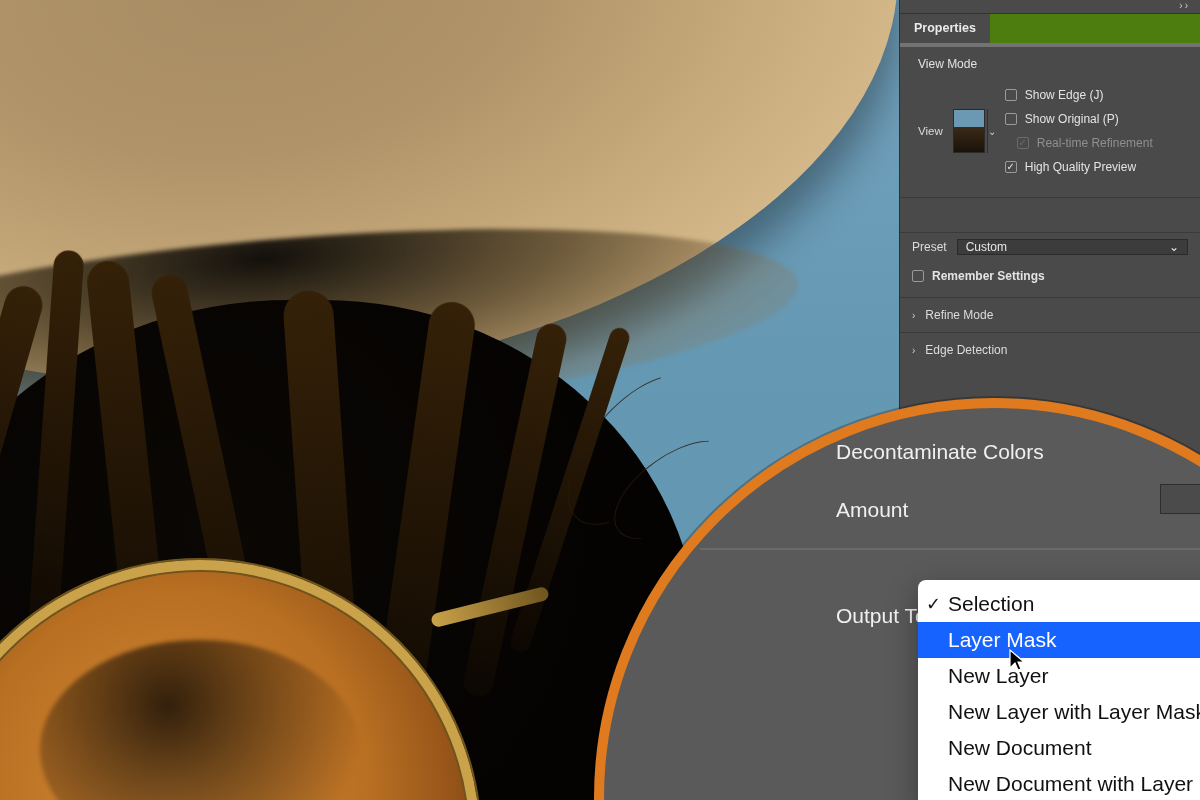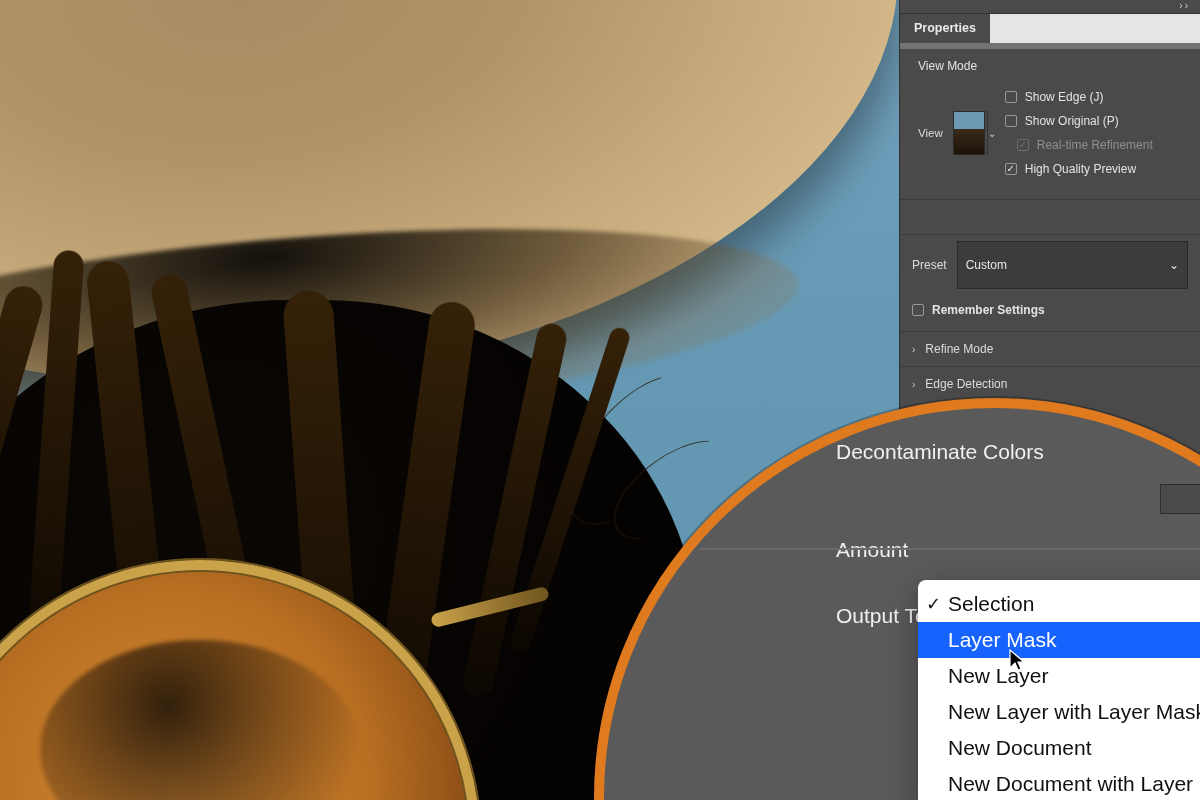--- a/index.html
+++ b/index.html
@@ -24,50 +24,50 @@
   .w2 { top: 420px; left: 640px; width: 70px; height: 140px; transform: rotate(55deg); border-right-color: transparent; border-top-color: transparent; }
   .glasses-frame { position: absolute; top: 560px; left: -80px; width: 560px; height: 560px; border-radius: 50%; border: 10px solid #caa24a; box-shadow: 0 0 0 2px #6e541e, inset 0 0 0 2px #6e541e; background: radial-gradient(circle at 45% 40%, #d58a36 0%, #b86f22 45%, #7a3f11 78%, #3b1a04 100%); }
   .lens-reflect { position: absolute; top: 640px; left: 40px; width: 320px; height: 220px; border-radius: 50%; background: radial-gradient(circle at 40% 30%, rgba(0,0,0,.75) 0%, rgba(0,0,0,.25) 55%, transparent 80%); filter: blur(2px); }
   .bridge { position: absolute; top: 600px; left: 430px; width: 120px; height: 14px; background: linear-gradient(90deg,#caa24a,#6e541e); border-radius: 8px; transform: rotate(-14deg); }
 
   
   .panel { position: absolute; right: 0; top: 0; width: 301px; height: 800px; background: #4a4a4a; color: #dcdcdc; font-size: 12px; border-left: 1px solid #2f2f2f; }
   .panel .expand-bar { height: 14px; text-align: right; padding-right: 10px; color: #c9c9c9; font-size: 10px; letter-spacing: 2px; border-bottom: 1px solid #333; }
   .tab { display: inline-block; padding: 7px 14px 6px; background: #4a4a4a; border-bottom: 2px solid #4a4a4a; font-size: 12.5px; color: #eaeaea; position: relative; }
   .tab.active { border-bottom: 2px solid #4a4a4a; font-weight: 600; }
-  .tab-row { background: #e5e5e5; border-bottom: 6px solid #737373; }
+  .tab-row { background: #4d7c0f; border-bottom: 4px solid #737373; }
   .section { padding: 10px 12px 6px; }
   .section-label { color: #e2e2e2; font-size: 12px; margin-bottom: 10px; padding-left: 6px; }
   .viewrow { display: flex; align-items: center; gap: 10px; padding: 2px 6px 12px; }
   .viewrow .vl { font-size: 11.5px; color: #dcdcdc; }
   .thumb-wrap { position: relative; width: 32px; height: 44px; border: 1px solid #2a2a2a; background: linear-gradient(180deg,#6b99b3 0%,#6b99b3 40%,#3a2a18 41%,#1a1208 100%); }
   .thumb-caret { position: absolute; right: -12px; top: 50%; transform: translateY(-50%); width: 10px; height: 44px; display: flex; align-items: center; justify-content: center; color: #cfcfcf; font-size: 10px; border-left: 1px solid #2f2f2f; background: #4a4a4a; }
   .chk-line { display: flex; align-items: center; gap: 8px; padding: 5px 0 5px 0; font-size: 12px; color: #e3e3e3; }
   .chk-line.dis { color: #8f8f8f; padding-left: 12px; }
   .chk { width: 12px; height: 12px; border: 1px solid #9a9a9a; border-radius: 2px; display: inline-flex; align-items: center; justify-content: center; font-size: 10px; color: #e8e8e8; background: #4a4a4a; }
   .chk.dis { border-color: #6b6b6b; color: #6b6b6b; }
   .chk.on::after { content: "✓"; line-height: 1; }
   .slider-row { padding: 2px 12px 12px; }
   .slider-label { display: flex; justify-content: space-between; font-size: 12px; color: #dcdcdc; margin-bottom: 6px; }
   .pct-box { background: #3a3a3a; border: 1px solid #2d2d2d; padding: 1px 8px; font-size: 11px; color: #e8e8e8; min-width: 34px; text-align: right; }
   .slider-track { position: relative; height: 4px; background: #3a3a3a; border-radius: 2px; }
   .slider-knob { position: absolute; top: 50%; left: 2%; width: 12px; height: 12px; background: #eee; border-radius: 2px; transform: translate(-50%,-50%) rotate(45deg); border-bottom-right-radius: 10px; }
   .sep { height: 36px; border-top: 1px solid #3a3a3a; border-bottom: 1px solid #3a3a3a; }
   .preset-row { display: flex; align-items: center; gap: 10px; padding: 6px 12px 10px; }
   .preset-row .pl { font-size: 12px; color: #dcdcdc; }
-  .dd { flex: 1; background: #3c3c3c; border: 1px solid #2a2a2a; padding: 16px 8px; font-size: 12px; display: flex; justify-content: space-between; align-items: center; color: #e6e6e6; }
+  .dd { flex: 1; background: #3c3c3c; border: 1px solid #2a2a2a; padding: 0 8px; font-size: 12px; display: flex; justify-content: space-between; align-items: center; color: #e6e6e6; }
   .disclose { display: flex; align-items: center; gap: 10px; padding: 10px 12px; font-size: 12px; color: #dcdcdc; border-top: 1px solid #3a3a3a; }
   .disclose .car { font-size: 10px; color: #cfcfcf; }
 
   
   .mag-ring { position: absolute; width: 800px; height: 800px; border-radius: 50%; border: 10px solid #e07a1f; left: 594px; top: 398px; overflow: hidden; background: #5a5a5a; box-shadow: 0 0 0 2px rgba(0,0,0,.25); }
   .mag-inner { position: absolute; inset: 0; }
   .mag-label { color: #f0f0f0; font-size: 21px; }
   .mag-l1 { position: absolute; left: 232px; top: 32px; }
-  .mag-l2 { position: absolute; left: 232px; top: 90px; margin-top: 40px; }
+  .mag-l2 { position: absolute; left: 232px; top: 90px; }
   .mag-amount-box { position: absolute; left: 556px; top: 76px; width: 60px; height: 30px; background: #4b4b4b; border: 1px solid #2e2e2e; }
   .mag-hr { position: absolute; left: 96px; top: 140px; width: 540px; border-top: 2px solid #6b6b6b; }
   .mag-output { position: absolute; left: 232px; top: 196px; color: #f0f0f0; font-size: 21px; }
   .menu { position: absolute; left: 314px; top: 172px; width: 360px; background: #fff; border-radius: 8px; padding: 6px 0; box-shadow: 0 10px 30px rgba(0,0,0,.35); }
   .menu-item { display: flex; align-items: center; padding: 6px 14px 6px 30px; font-size: 21px; color: #111; position: relative; cursor: default; white-space: nowrap; }
   .menu-item .check { position: absolute; left: 8px; font-size: 18px; }
   .menu-item.sel { background: #1763ff; color: #fff; }
   .cursor-arrow { position: absolute; left: 404px; top: 240px; width: 18px; height: 24px; }
   .cursor-arrow svg { width: 18px; height: 24px; display: block; }
 </style>

